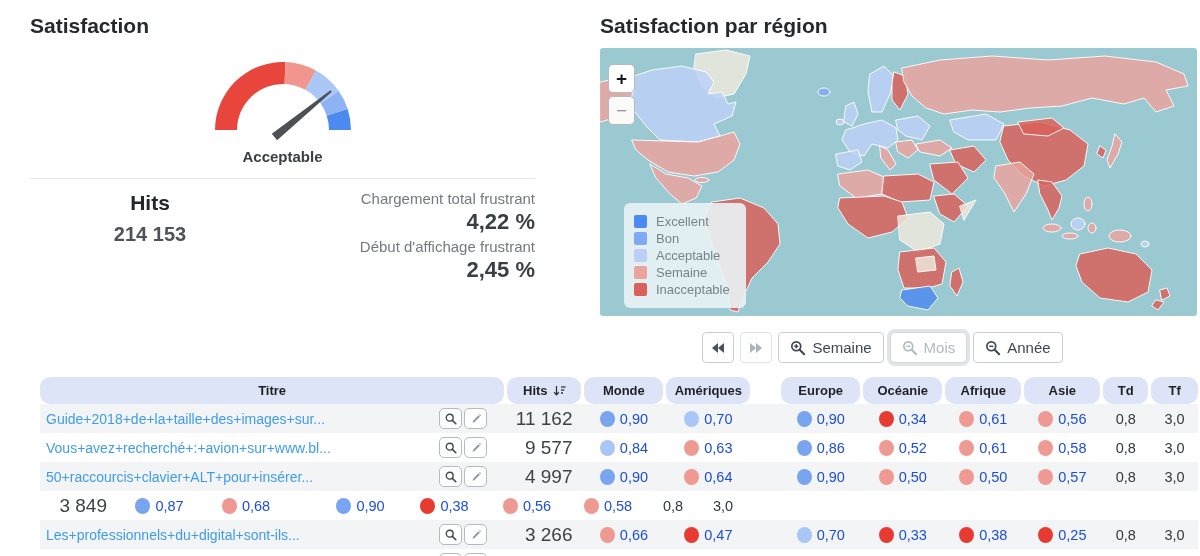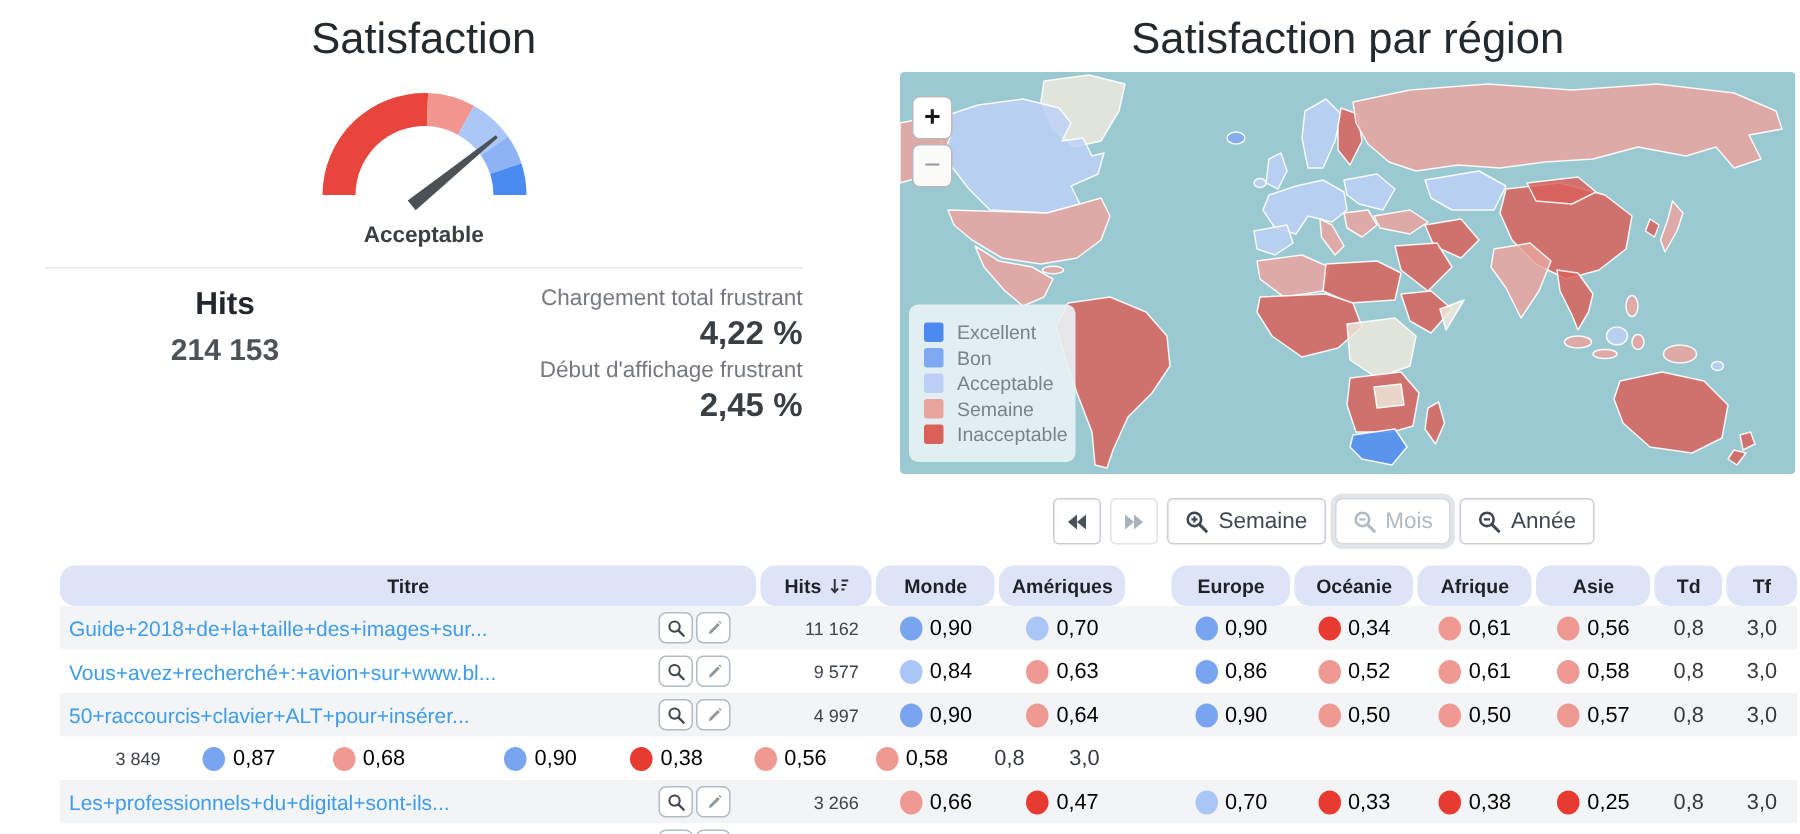--- a/index.html
+++ b/index.html
@@ -5,21 +5,21 @@
   * { box-sizing: border-box; }
   html,body { margin:0; padding:0; }
   body {
     width:1200px; height:556px; overflow:hidden;
     background:#fff; font-family:"Liberation Sans", sans-serif; color:#33383d;
   }
   .page { position:relative; width:1200px; height:556px; background:#fff; }
 
   
   .left-panel { position:absolute; left:30px; top:0; width:505px; }
-  .panel-title { margin:9px 0 0; font-size:29px; font-weight:400; color:#24292e; text-align:center; line-height:34px; }
+  .panel-title { margin:9px 0 0; font-size:21px; font-weight:700; color:#24292e; text-align:left; line-height:34px; }
   .gauge-wrap { margin-top:11px; height:90px; text-align:center; }
   .gauge-label { margin-top:4px; text-align:center; font-size:15px; font-weight:bold; color:#3a3f44; }
   .divider { border:none; border-top:1px solid #e6e6e6; margin:13px 0 0; }
   .kpis { display:flex; margin-top:10px; }
   .kpi-hits { width:240px; text-align:center; }
   .hits-label { font-size:21px; font-weight:bold; color:#23272b; line-height:27px; }
   .hits-value { font-size:20px; font-weight:700; color:#4e5358; line-height:26px; margin-top:5px; }
   .kpi-frust { flex:1; text-align:right; }
   .frust-label { font-size:15px; color:#75797d; line-height:20px; }
   .frust-value { font-size:22px; font-weight:bold; color:#3a3f44; line-height:26px; margin-bottom:2px; }
@@ -27,22 +27,22 @@
   
   .map-panel { position:absolute; left:600px; top:0; width:597px;border-radius:14px; }
   .map-box { position:relative; margin-top:5px; height:268px; border-radius:3px; overflow:hidden; }
   .world { display:block; width:597px; height:268px; }
   .world path, .world ellipse { fill-opacity:.84; stroke:#fff; stroke-width:1; stroke-linejoin:round; stroke-linecap:round; stroke-opacity:.9; }
   .zoom-ctl { position:absolute; top:16px; left:8px; display:flex; flex-direction:column; gap:3px; }
   .zoom-btn { width:27px; height:29px; border:1px solid #b6babd; border-radius:5px; background:#fff;
               font-size:19px; font-weight:bold; color:#17191b; display:flex; align-items:center; justify-content:center;
               padding:0; cursor:pointer; font-family:inherit; }
   .zoom-btn.out { color:#97999c; background:#fafaf9; font-weight:normal; }
-  .legend { position:absolute; left:6px; bottom:8px; background:rgba(233,243,245,.9); border-radius:6px;
-            padding:9px 5px 9px 10px; }
+  .legend { position:absolute; left:24px; bottom:8px; background:rgba(233,243,245,.9); border-radius:6px;
+            padding:9px 16px 9px 10px; }
   .legend-item { display:flex; align-items:center; margin:2px 0; }
   .legend-swatch { width:13px; height:13px; border-radius:2px; margin-right:9px; flex:none; }
   .legend-label { font-size:13px; color:#75848b; white-space:nowrap; }
 
   
   .toolbar { position:absolute; left:600px; top:332px; width:565px; display:flex; justify-content:center; gap:6px; }
   .tbtn { height:31px; background:#fff; border:1px solid #c9ced4; border-radius:4px; color:#3f4752;
           display:flex; align-items:center; gap:6px; padding:4px 11px; font-size:15px; cursor:pointer; font-family:inherit; }
   .tbtn.icon-only { padding:0 8px; }
   .tbtn.disabled { border-color:#dfe3e6; color:#a6aeb5; }
@@ -57,22 +57,22 @@
   .trow { height:29px; align-items:center; background:#fff; }
   .tbody .trow:nth-child(odd) { background:#f3f4f6; }
   .w-title { width:476px; } .w-hits { width:76px; }
   .w-r0 { width:81px; } .w-r1 { width:86px; } .w-r2 { width:81px;margin-left:28px; } .w-r3 { width:81px; } .w-r4 { width:78px; } .w-r5 { width:78px; }
   .w-td { width:46px; } .w-tf { width:48px; }
   .c-title { display:flex; align-items:center; height:100%; }
   .row-link { flex:1; color:#3f9ceb; font-size:14px; text-decoration:none; white-space:nowrap; overflow:hidden; padding-left:6px; cursor:pointer; }
   .row-actions { display:flex; gap:2px; padding-right:17px; }
   .icon-btn { width:23px; height:21px; border:1px solid #b4bac1; border-radius:5px; background:#fff;
               display:flex; align-items:center; justify-content:center; padding:0; cursor:pointer; }
-  .c-hits { display:flex; align-items:center; justify-content:flex-end; padding-right:9px; font-size:12px; color:#3e4348; height:100%; }
-  .c-score { display:flex; align-items:center; justify-content:center; gap:5px; font-size:14.5px; color:#000000; height:100%;text-align:right; }
+  .c-hits { display:flex; align-items:center; justify-content:flex-end; padding-right:9px; font-size:19px; color:#3e4348; height:100%; }
+  .c-score { display:flex; align-items:center; justify-content:center; gap:5px; font-size:14.5px; color:#1d4ed8; height:100%;text-align:right; }
   .dot { width:15px; height:16px; border-radius:50%; flex:none; }
   .c-num { display:flex; align-items:center; justify-content:center; font-size:14.5px; color:#33383d; height:100%; }
 </style>
 </head>
 <body>
 
 <div class="page">
 
   <section class="left-panel">
     <h2 class="panel-title">Satisfaction</h2>

